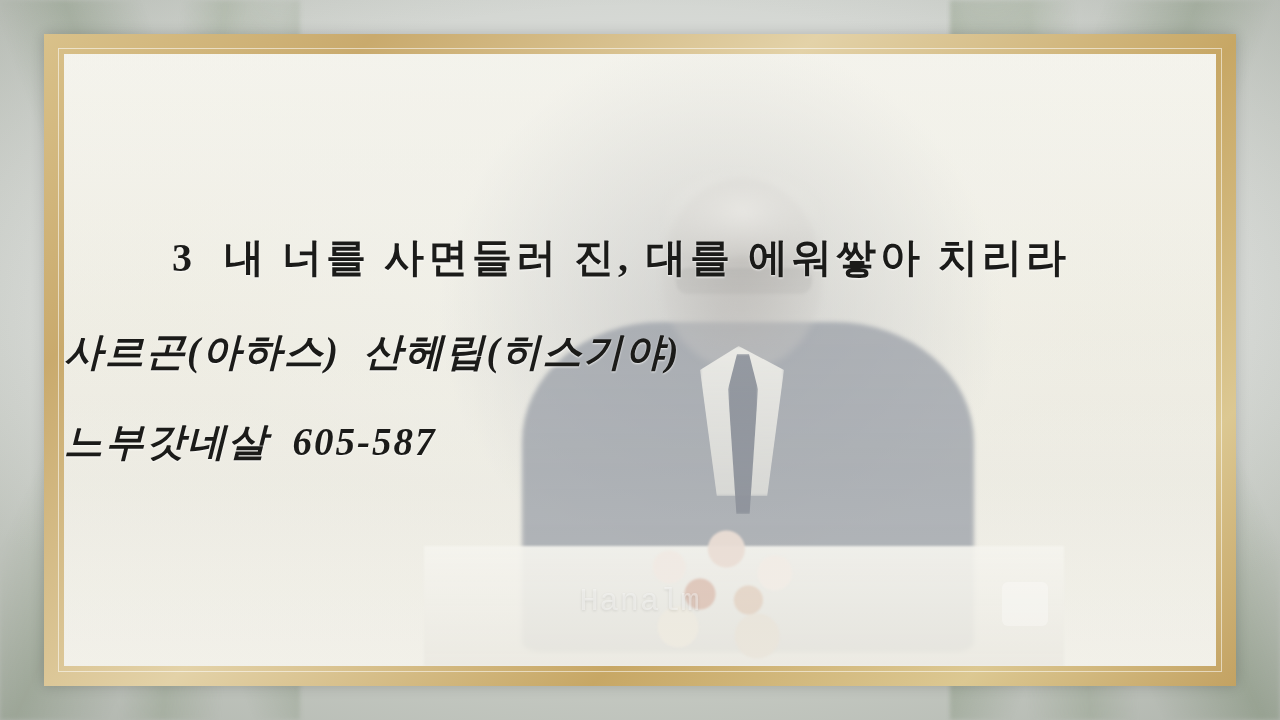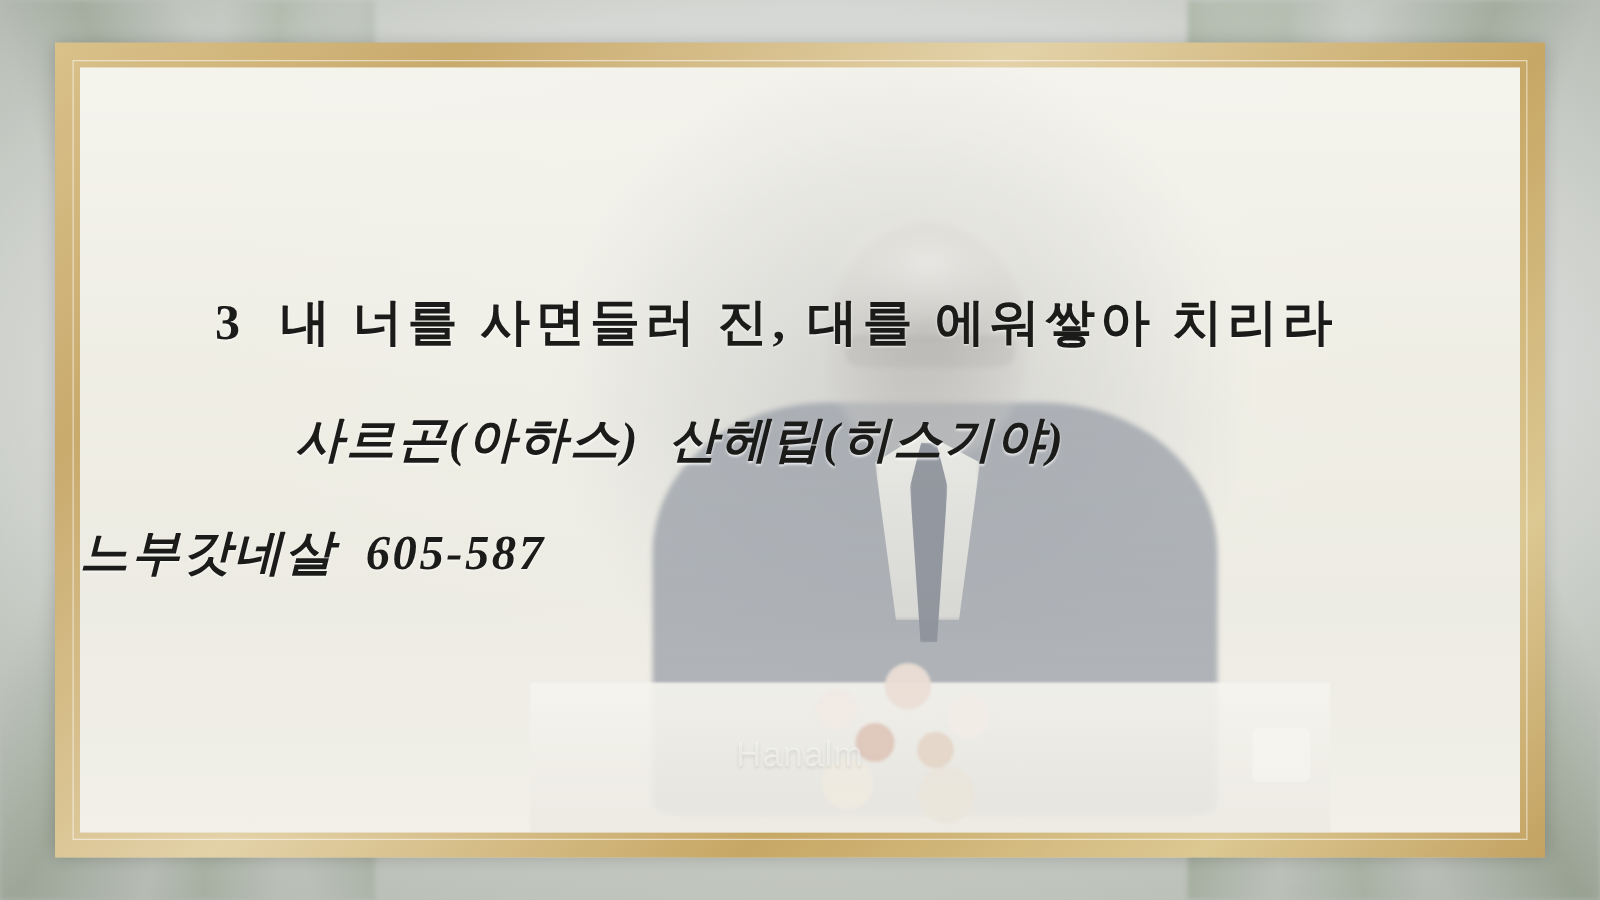--- a/index.html
+++ b/index.html
@@ -170,43 +170,42 @@
     white-space: pre;
     text-shadow: 0 1px 2px rgba(255,255,255,0.75);
   }
   .line-1 {
     padding-left: 108px;
     font-size: 40px;
     letter-spacing: 4px;
     font-weight: 600;
   }
   .line-2 {
-    padding-left: 172px;
     margin-top: 40px;
     font-size: 39px;
     letter-spacing: 2px;
     font-style: italic;
     font-weight: 600;
   }
   .line-3 {
     margin-top: 36px;
     font-size: 39px;
     letter-spacing: 2px;
     font-style: italic;
     font-weight: 600;
   }
 
   
   .watermark {
     position: absolute;
     left: 50%;
     transform: translateX(-50%);
     bottom: 46px;
-    font-family: Liberation Sans, sans-serif;
-    font-size: 28px;
+    font-family: Liberation Mono, monospace;
+    font-size: 32px;
     letter-spacing: 1px;
     color: rgba(255,255,255,0.42);
     text-shadow: 0 1px 3px rgba(0,0,0,0.10);
     font-weight: 400;
   }
   .wm-badge {
     position: absolute;
     right: 168px;
     bottom: 40px;
     width: 46px;

